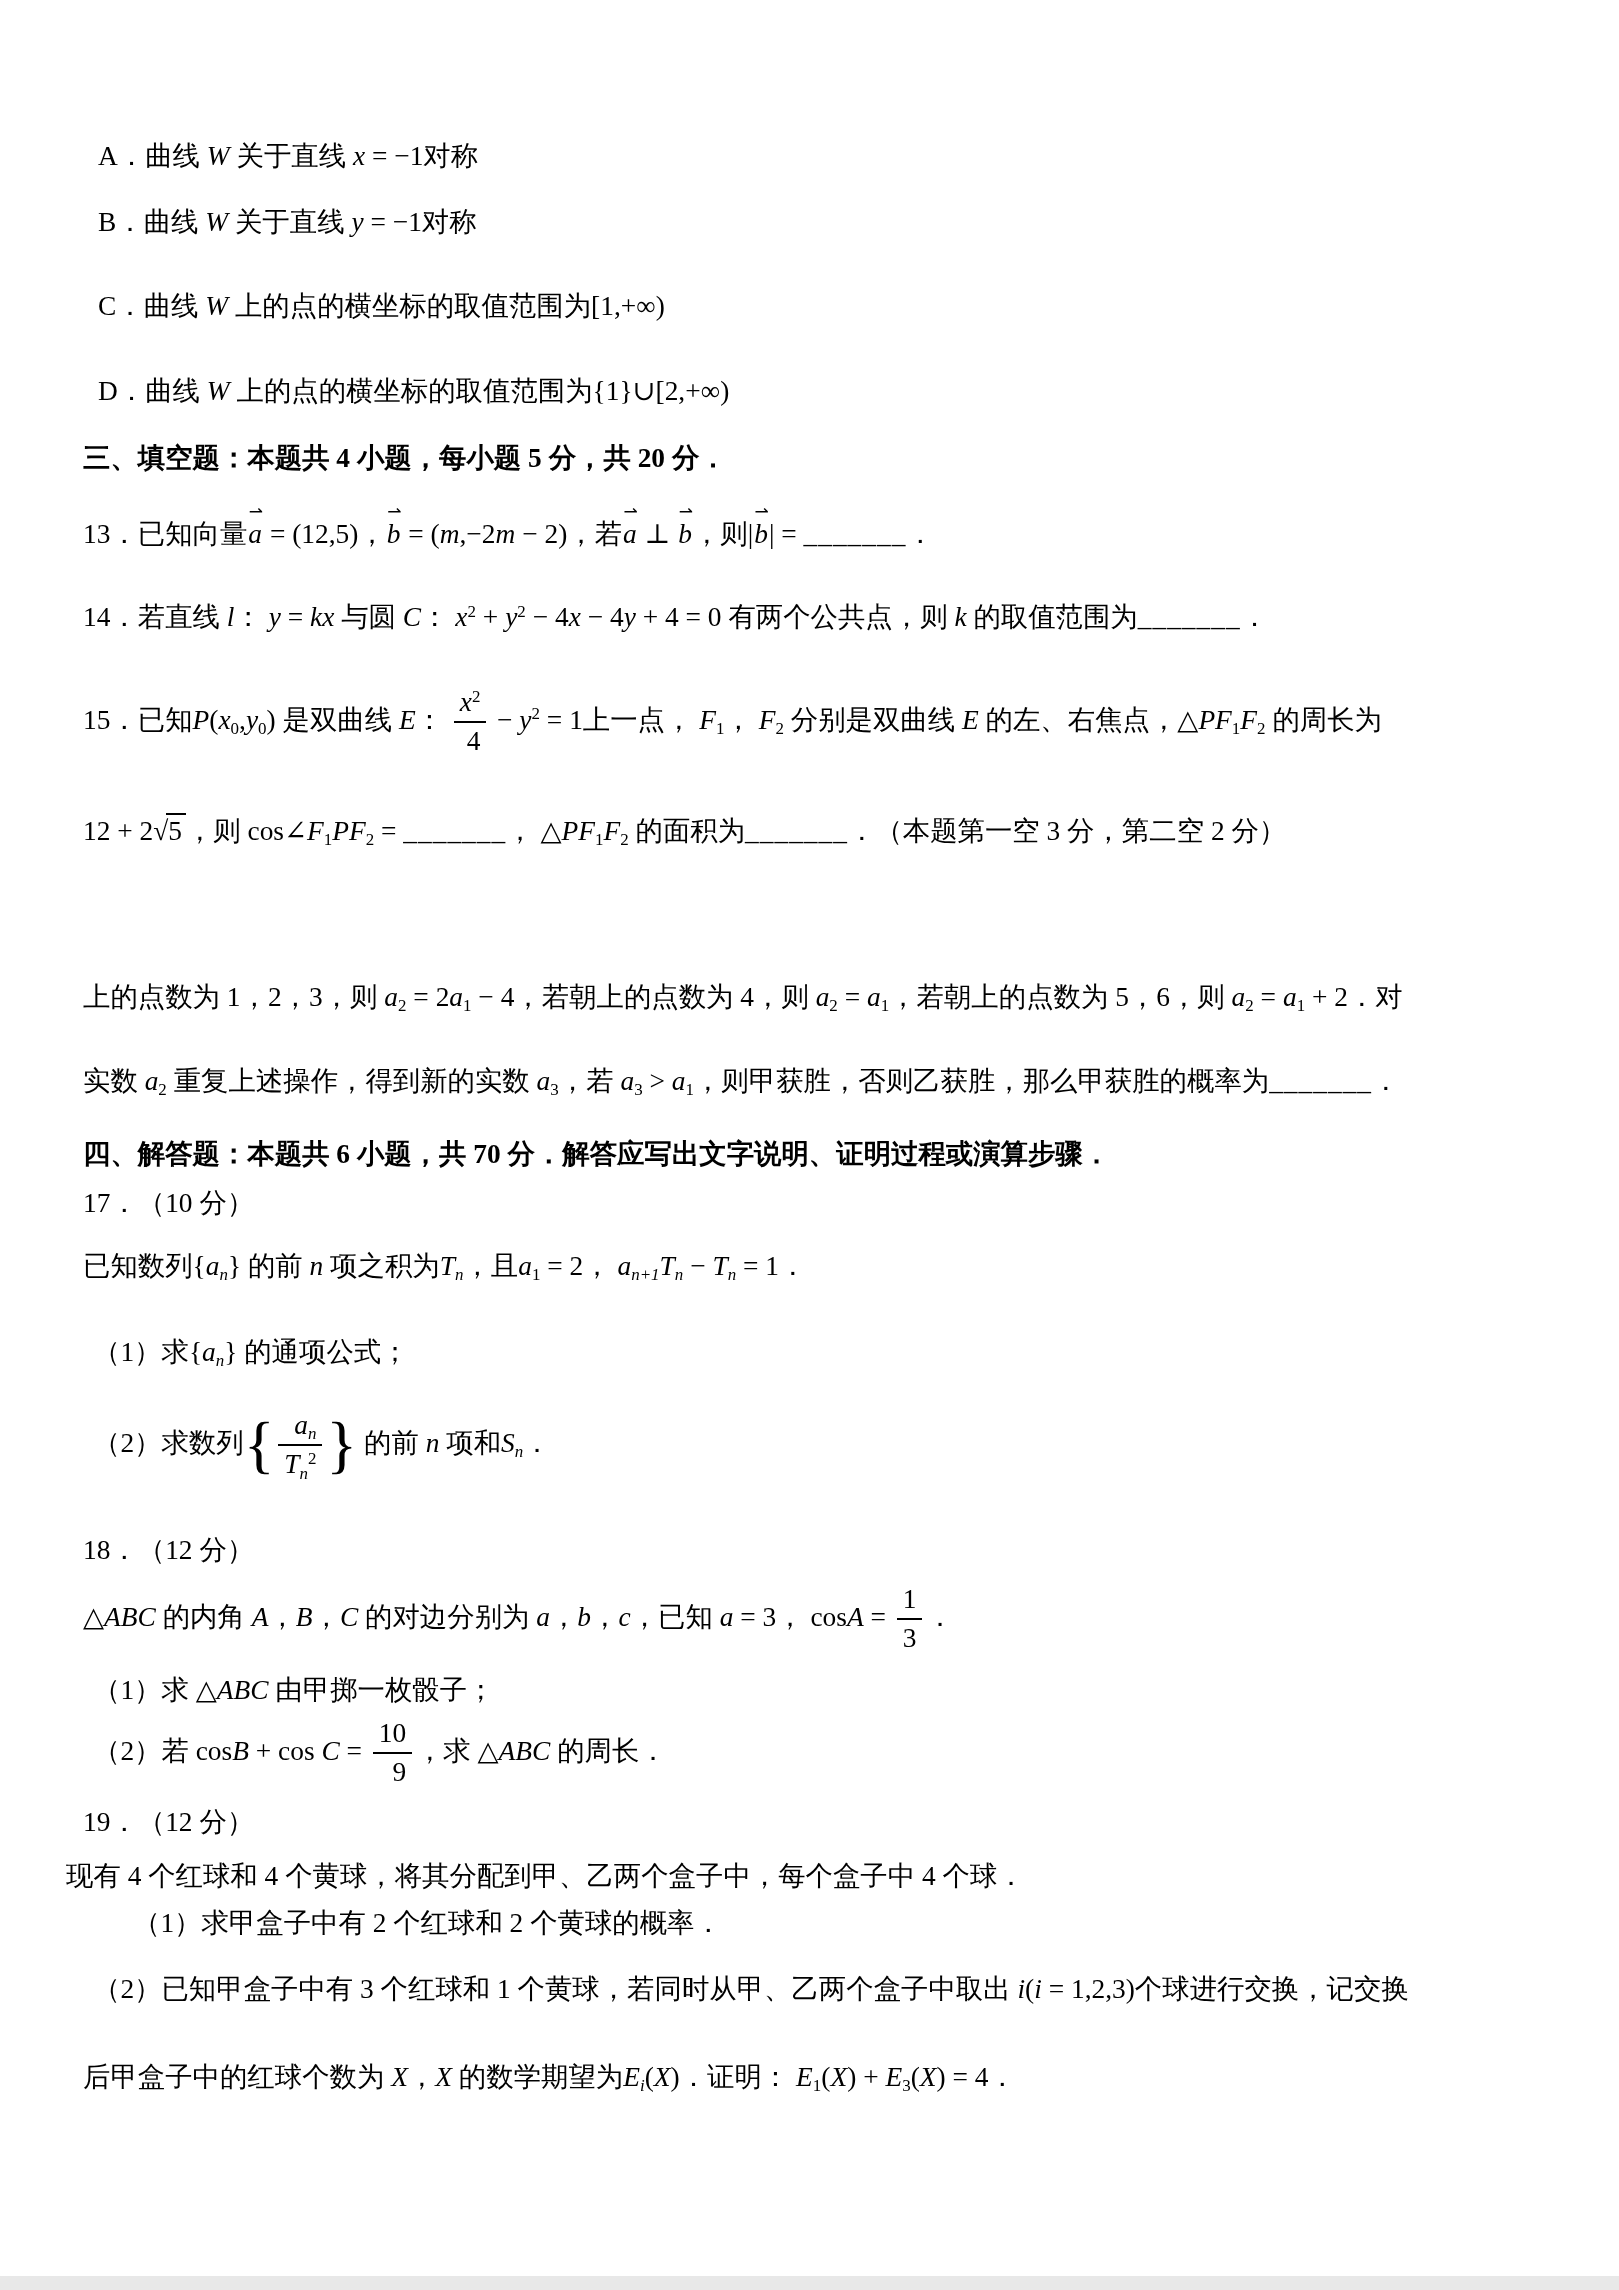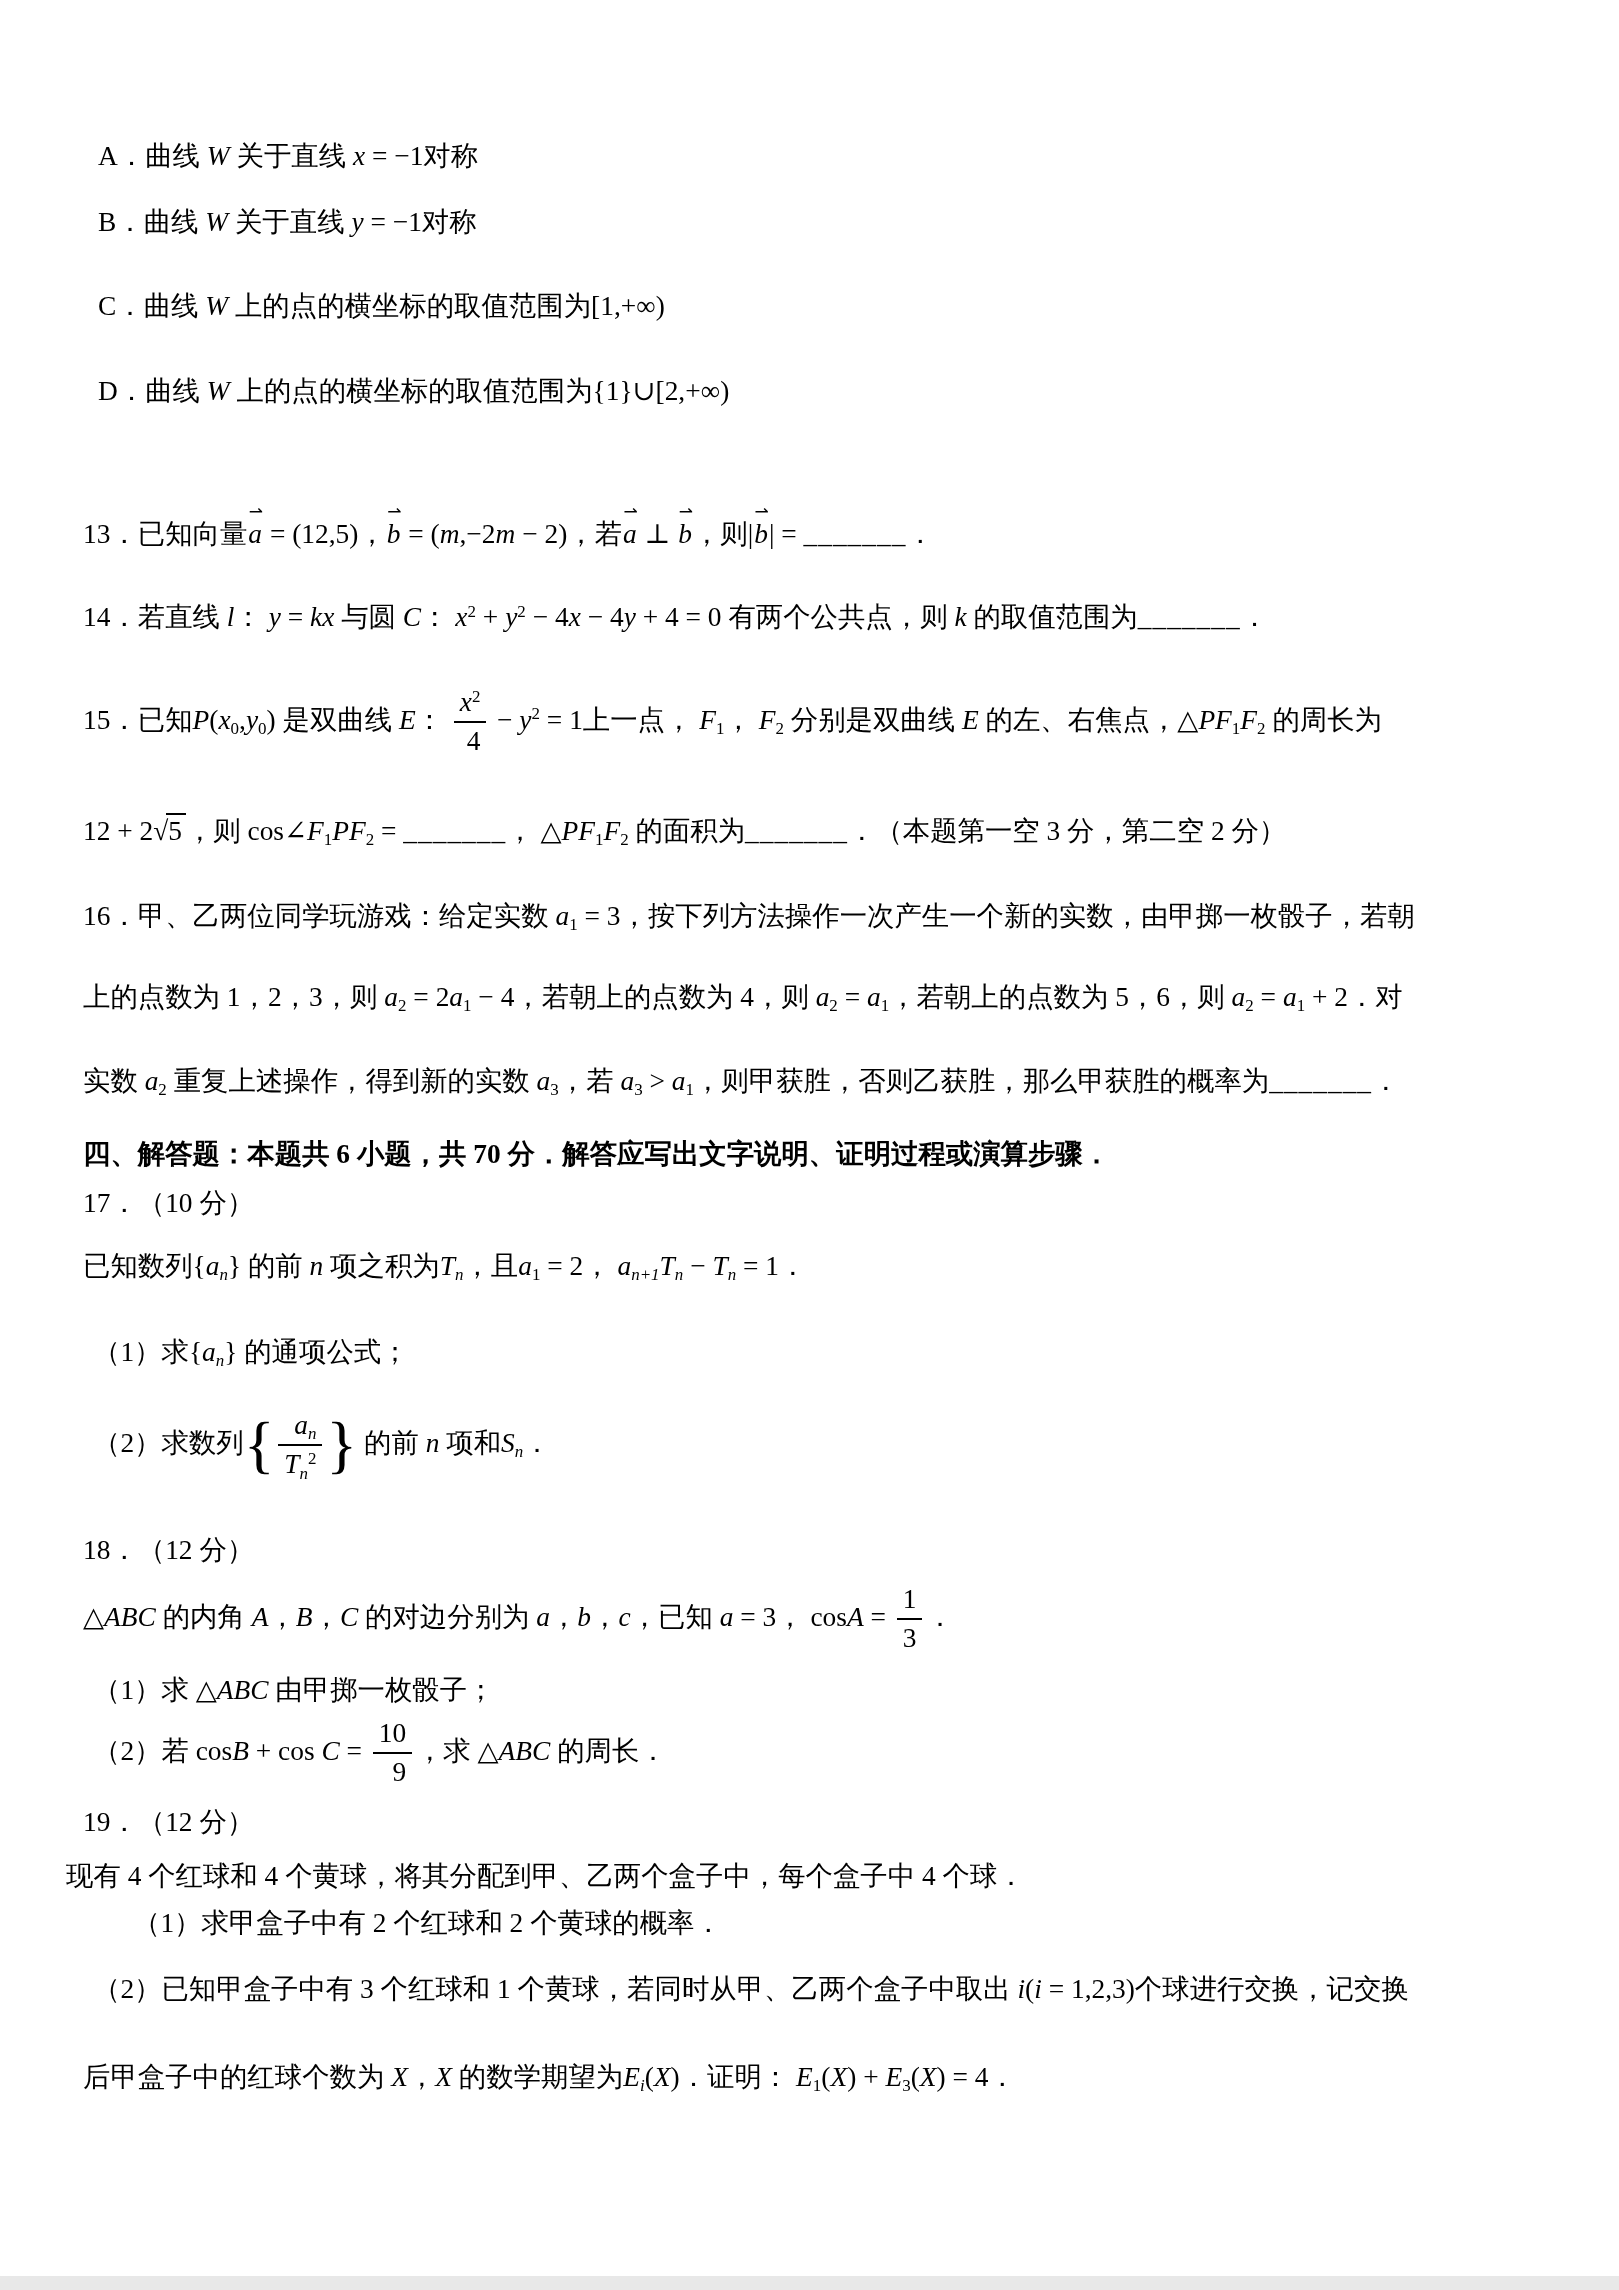--- a/index.html
+++ b/index.html
@@ -28,28 +28,28 @@
 </style>
 </head>
 <body>
 
 <div class="page">
   <div class="line" style="left:98px;top:137px;"><span class="rm">A．曲线 </span><span class="mi">W</span><span class="rm"> 关于直线 </span><span class="mi">x</span><span class="rm"> = −1对称</span></div>
   <div class="line" style="left:98px;top:203px;"><span class="rm">B．曲线 </span><span class="mi">W</span><span class="rm"> 关于直线 </span><span class="mi">y</span><span class="rm"> = −1对称</span></div>
   <div class="line" style="left:98px;top:287px;"><span class="rm">C．曲线 </span><span class="mi">W</span><span class="rm"> 上的点的横坐标的取值范围为</span><span class="rm">[1,+∞)</span></div>
   <div class="line" style="left:98px;top:372px;"><span class="rm">D．曲线 </span><span class="mi">W</span><span class="rm"> 上的点的横坐标的取值范围为</span><span class="rm">{1}∪[2,+∞)</span></div>
 
+  <div class="line bold" style="left:83px;top:439px;"><span class="rm">三、填空题：本题共 4 小题，每小题 5 分，共 20 分．</span></div>
 
   <div class="line" style="left:83px;top:515px;"><span class="rm">13．已知向量</span><span class="vec"><span class="arrow">⇀</span><span class="mi">a</span></span><span class="rm"> = (12,5)，</span><span class="vec"><span class="arrow">⇀</span><span class="mi">b</span></span><span class="rm"> = (</span><span class="mi">m</span><span class="rm">,−2</span><span class="mi">m</span><span class="rm"> − 2)，若</span><span class="vec"><span class="arrow">⇀</span><span class="mi">a</span></span><span class="rm"> ⊥ </span><span class="vec"><span class="arrow">⇀</span><span class="mi">b</span></span><span class="rm">，则</span><span class="rm">|</span><span class="vec"><span class="arrow">⇀</span><span class="mi">b</span></span><span class="rm">| = </span><span class="blank">_______</span><span class="rm">．</span></div>
   <div class="line" style="left:83px;top:598px;"><span class="rm">14．若直线 </span><span class="mi">l</span><span class="rm">： </span><span class="mi">y</span><span class="rm"> = </span><span class="mi">kx</span><span class="rm"> 与圆 </span><span class="mi">C</span><span class="rm">： </span><span class="mi">x</span><sup class="rm">2</sup><span class="rm"> + </span><span class="mi">y</span><sup class="rm">2</sup><span class="rm"> − 4</span><span class="mi">x</span><span class="rm"> − 4</span><span class="mi">y</span><span class="rm"> + 4 = 0</span><span class="rm"> 有两个公共点，则 </span><span class="mi">k</span><span class="rm"> 的取值范围为</span><span class="blank">_______</span><span class="rm">．</span></div>
 
   <div class="line" style="left:83px;top:686px;"><span class="rm">15．已知</span><span class="mi">P</span><span class="rm">(</span><span class="mi">x</span><sub class="rm">0</sub><span class="rm">,</span><span class="mi">y</span><sub class="rm">0</sub><span class="rm">)</span><span class="rm"> 是双曲线 </span><span class="mi">E</span><span class="rm">： </span><span class="frac"><span class="num"><span class="mi">x</span><sup class="rm">2</sup></span><span class="den"><span class="rm">4</span></span></span><span class="rm"> − </span><span class="mi">y</span><sup class="rm">2</sup><span class="rm"> = 1上一点， </span><span class="mi">F</span><sub class="rm">1</sub><span class="rm">， </span><span class="mi">F</span><sub class="rm">2</sub><span class="rm"> 分别是双曲线 </span><span class="mi">E</span><span class="rm"> 的左、右焦点，△</span><span class="mi">PF</span><sub class="rm">1</sub><span class="mi">F</span><sub class="rm">2</sub><span class="rm"> 的周长为</span></div>
   <div class="line" style="left:83px;top:812px;"><span class="rm">12 + 2</span><span class="sqrt"><span class="sign">√</span><span class="rad">5</span></span><span class="rm">，则 cos∠</span><span class="mi">F</span><sub class="rm">1</sub><span class="mi">PF</span><sub class="rm">2</sub><span class="rm"> = </span><span class="blank">_______</span><span class="rm">， △</span><span class="mi">PF</span><sub class="rm">1</sub><span class="mi">F</span><sub class="rm">2</sub><span class="rm"> 的面积为</span><span class="blank">_______</span><span class="rm">．（本题第一空 3 分，第二空 2 分）</span></div>
 
-  <div class="line" style="left:83px;top:897px;"><span class="rm">16．甲、乙两位同学玩游戏：给定实数 </span><span class="mi">a</span><sub class="rm">1</sub><span class="rm"> = 3</span><span class="rm">，按下列方法操作一次产生一个新的实数，由甲掷一枚骰子，若朝</span></div>
   <div class="line" style="left:83px;top:978px;"><span class="rm">上的点数为 1，2，3，则 </span><span class="mi">a</span><sub class="rm">2</sub><span class="rm"> = 2</span><span class="mi">a</span><sub class="rm">1</sub><span class="rm"> − 4</span><span class="rm">，若朝上的点数为 4，则 </span><span class="mi">a</span><sub class="rm">2</sub><span class="rm"> = </span><span class="mi">a</span><sub class="rm">1</sub><span class="rm">，若朝上的点数为 5，6，则 </span><span class="mi">a</span><sub class="rm">2</sub><span class="rm"> = </span><span class="mi">a</span><sub class="rm">1</sub><span class="rm"> + 2．对</span></div>
   <div class="line" style="left:83px;top:1062px;"><span class="rm">实数 </span><span class="mi">a</span><sub class="rm">2</sub><span class="rm"> 重复上述操作，得到新的实数 </span><span class="mi">a</span><sub class="rm">3</sub><span class="rm">，若 </span><span class="mi">a</span><sub class="rm">3</sub><span class="rm"> &gt; </span><span class="mi">a</span><sub class="rm">1</sub><span class="rm">，则甲获胜，否则乙获胜，那么甲获胜的概率为</span><span class="blank">_______</span><span class="rm">．</span></div>
 
   <div class="line bold" style="left:83px;top:1135px;text-align:center;"><span class="rm">四、解答题：本题共 6 小题，共 70 分．解答应写出文字说明、证明过程或演算步骤．</span></div>
 
   <div class="line" style="left:83px;top:1184px;"><span class="rm">17．（10 分）</span></div>
   <div class="line" style="left:83px;top:1247px;"><span class="rm">已知数列</span><span class="rm">{</span><span class="mi">a</span><sub class="mi">n</sub><span class="rm">}</span><span class="rm"> 的前 </span><span class="mi">n</span><span class="rm"> 项之积为</span><span class="mi">T</span><sub class="mi">n</sub><span class="rm">，且</span><span class="mi">a</span><sub class="rm">1</sub><span class="rm"> = 2</span><span class="rm">， </span><span class="mi">a</span><sub class="mi">n+1</sub><span class="mi">T</span><sub class="mi">n</sub><span class="rm"> − </span><span class="mi">T</span><sub class="mi">n</sub><span class="rm"> = 1．</span></div>
   <div class="line" style="left:93px;top:1333px;"><span class="rm">（1）求</span><span class="rm">{</span><span class="mi">a</span><sub class="mi">n</sub><span class="rm">}</span><span class="rm"> 的通项公式；</span></div>
   <div class="line" style="left:93px;top:1409px;"><span class="rm">（2）求数列</span><span class="big">{</span><span class="frac"><span class="num"><span class="mi">a</span><sub class="mi">n</sub></span><span class="den"><span class="mi">T</span><sub class="mi">n</sub><sup class="rm">2</sup></span></span><span class="big">}</span><span class="rm"> 的前 </span><span class="mi">n</span><span class="rm"> 项和</span><span class="mi">S</span><sub class="mi">n</sub><span class="rm">．</span></div>
 

